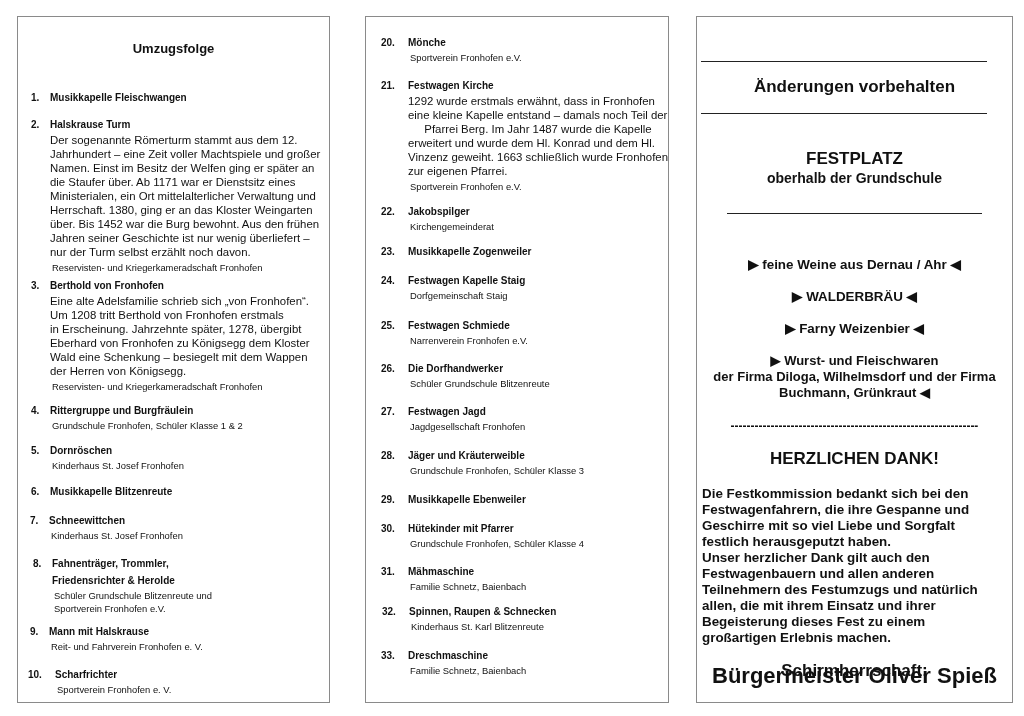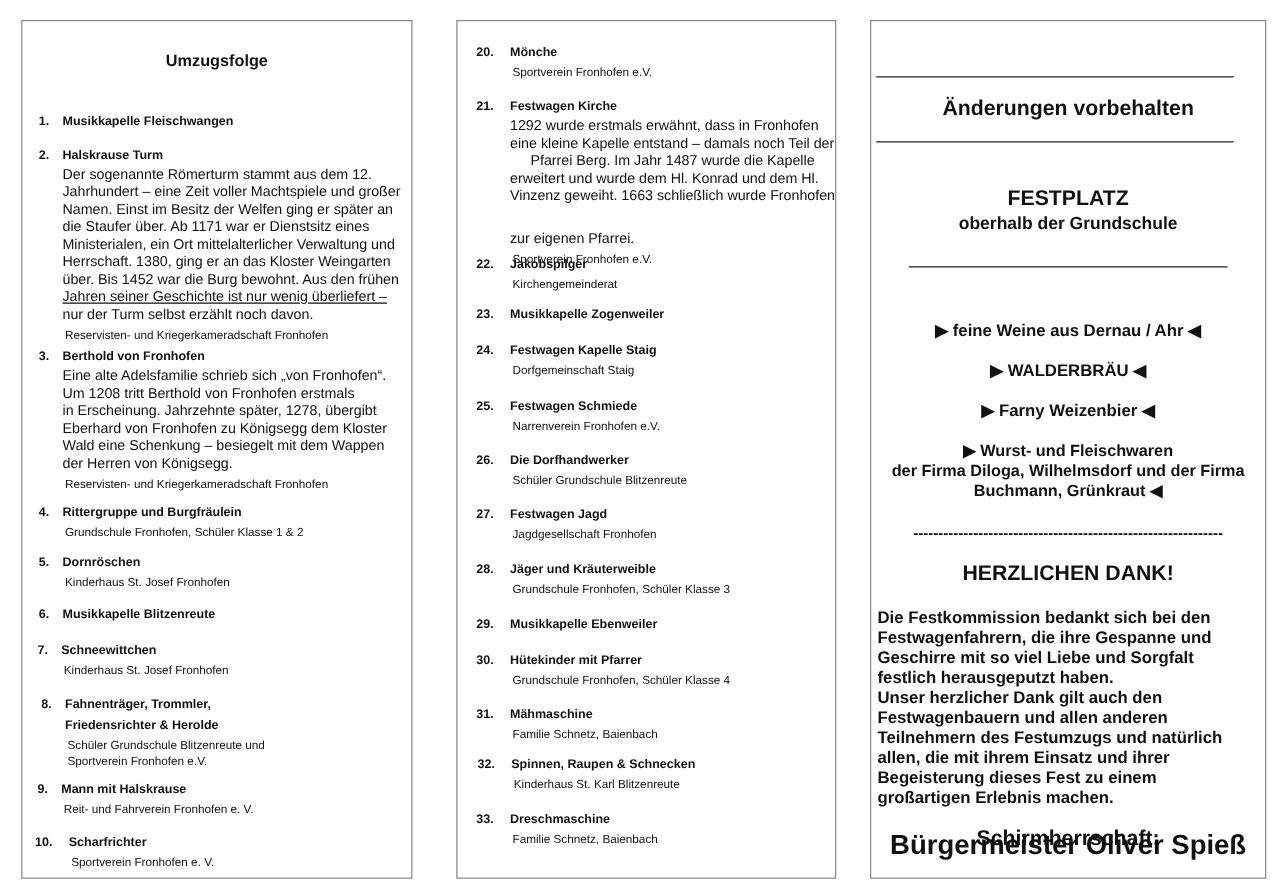--- a/index.html
+++ b/index.html
@@ -37,21 +37,21 @@
       </div>
       <div class="item" style="top: 99px; left: 13px;">
         <div class="head"><span class="num" style="width: 19px;">2.</span><span>Halskrause Turm</span></div>
         <div class="desc" style="padding-left: 19px;">Der sogenannte Römerturm stammt aus dem 12.</div>
         <div class="desc" style="padding-left: 19px;">Jahrhundert – eine Zeit voller Machtspiele und großer</div>
         <div class="desc" style="padding-left: 19px;">Namen. Einst im Besitz der Welfen ging er später an</div>
         <div class="desc" style="padding-left: 19px;">die Staufer über. Ab 1171 war er Dienstsitz eines</div>
         <div class="desc" style="padding-left: 19px;">Ministerialen, ein Ort mittelalterlicher Verwaltung und</div>
         <div class="desc" style="padding-left: 19px;">Herrschaft. 1380, ging er an das Kloster Weingarten</div>
         <div class="desc" style="padding-left: 19px;">über. Bis 1452 war die Burg bewohnt. Aus den frühen</div>
-        <div class="desc" style="padding-left: 19px; text-decoration: underline;">Jahren seiner Geschichte ist nur wenig überliefert –</div>
+        <div class="desc" style="padding-left: 19px;">Jahren seiner Geschichte ist nur wenig überliefert –</div>
         <div class="desc" style="padding-left: 19px;">nur der Turm selbst erzählt noch davon.</div>
         <div class="org" style="padding-left: 21px; margin-top: 2px;">Reservisten- und Kriegerkameradschaft Fronhofen</div>
       </div>
       <div class="item" style="top: 260px; left: 13px;">
         <div class="head"><span class="num" style="width: 19px;">3.</span><span>Berthold von Fronhofen</span></div>
         <div class="desc" style="padding-left: 19px;">Eine alte Adelsfamilie schrieb sich „von Fronhofen“.</div>
         <div class="desc" style="padding-left: 19px;">Um 1208 tritt Berthold von Fronhofen erstmals</div>
         <div class="desc" style="padding-left: 19px;">in Erscheinung. Jahrzehnte später, 1278, übergibt</div>
         <div class="desc" style="padding-left: 19px;">Eberhard von Fronhofen zu Königsegg dem Kloster</div>
         <div class="desc" style="padding-left: 19px;">Wald eine Schenkung – besiegelt mit dem Wappen</div>
@@ -96,21 +96,21 @@
         <div class="head"><span class="num" style="width: 27px;">20.</span><span>Mönche</span></div>
         <div class="org" style="padding-left: 29px;">Sportverein Fronhofen e.V.</div>
       </div>
       <div class="item" style="top: 60px; left: 15px;">
         <div class="head"><span class="num" style="width: 27px;">21.</span><span>Festwagen Kirche</span></div>
         <div class="desc" style="padding-left: 27px;">1292 wurde erstmals erwähnt, dass in Fronhofen</div>
         <div class="desc" style="padding-left: 27px;">eine kleine Kapelle entstand – damals noch Teil der</div>
         <div class="desc" style="padding-left: 27px; text-align: center;"> Pfarrei Berg. Im Jahr 1487 wurde die Kapelle</div>
         <div class="desc" style="padding-left: 27px;">erweitert und wurde dem Hl. Konrad und dem Hl.</div>
         <div class="desc" style="padding-left: 27px;">Vinzenz geweiht. 1663 schließlich wurde Fronhofen</div>
-        <div class="desc" style="padding-left: 27px; margin-top: 20px;">zur eigenen Pfarrei.</div>
+        <div class="desc" style="padding-left: 27px;">zur eigenen Pfarrei.</div>
         <div class="org" style="padding-left: 29px; margin-top: 2px;">Sportverein Fronhofen e.V.</div>
       </div>
       <div class="item" style="top: 186px; left: 15px;">
         <div class="head"><span class="num" style="width: 27px;">22.</span><span>Jakobspilger</span></div>
         <div class="org" style="padding-left: 29px;">Kirchengemeinderat</div>
       </div>
       <div class="item" style="top: 226px; left: 15px;">
         <div class="head"><span class="num" style="width: 27px;">23.</span><span>Musikkapelle Zogenweiler</span></div>
       </div>
       <div class="item" style="top: 255px; left: 15px;">

